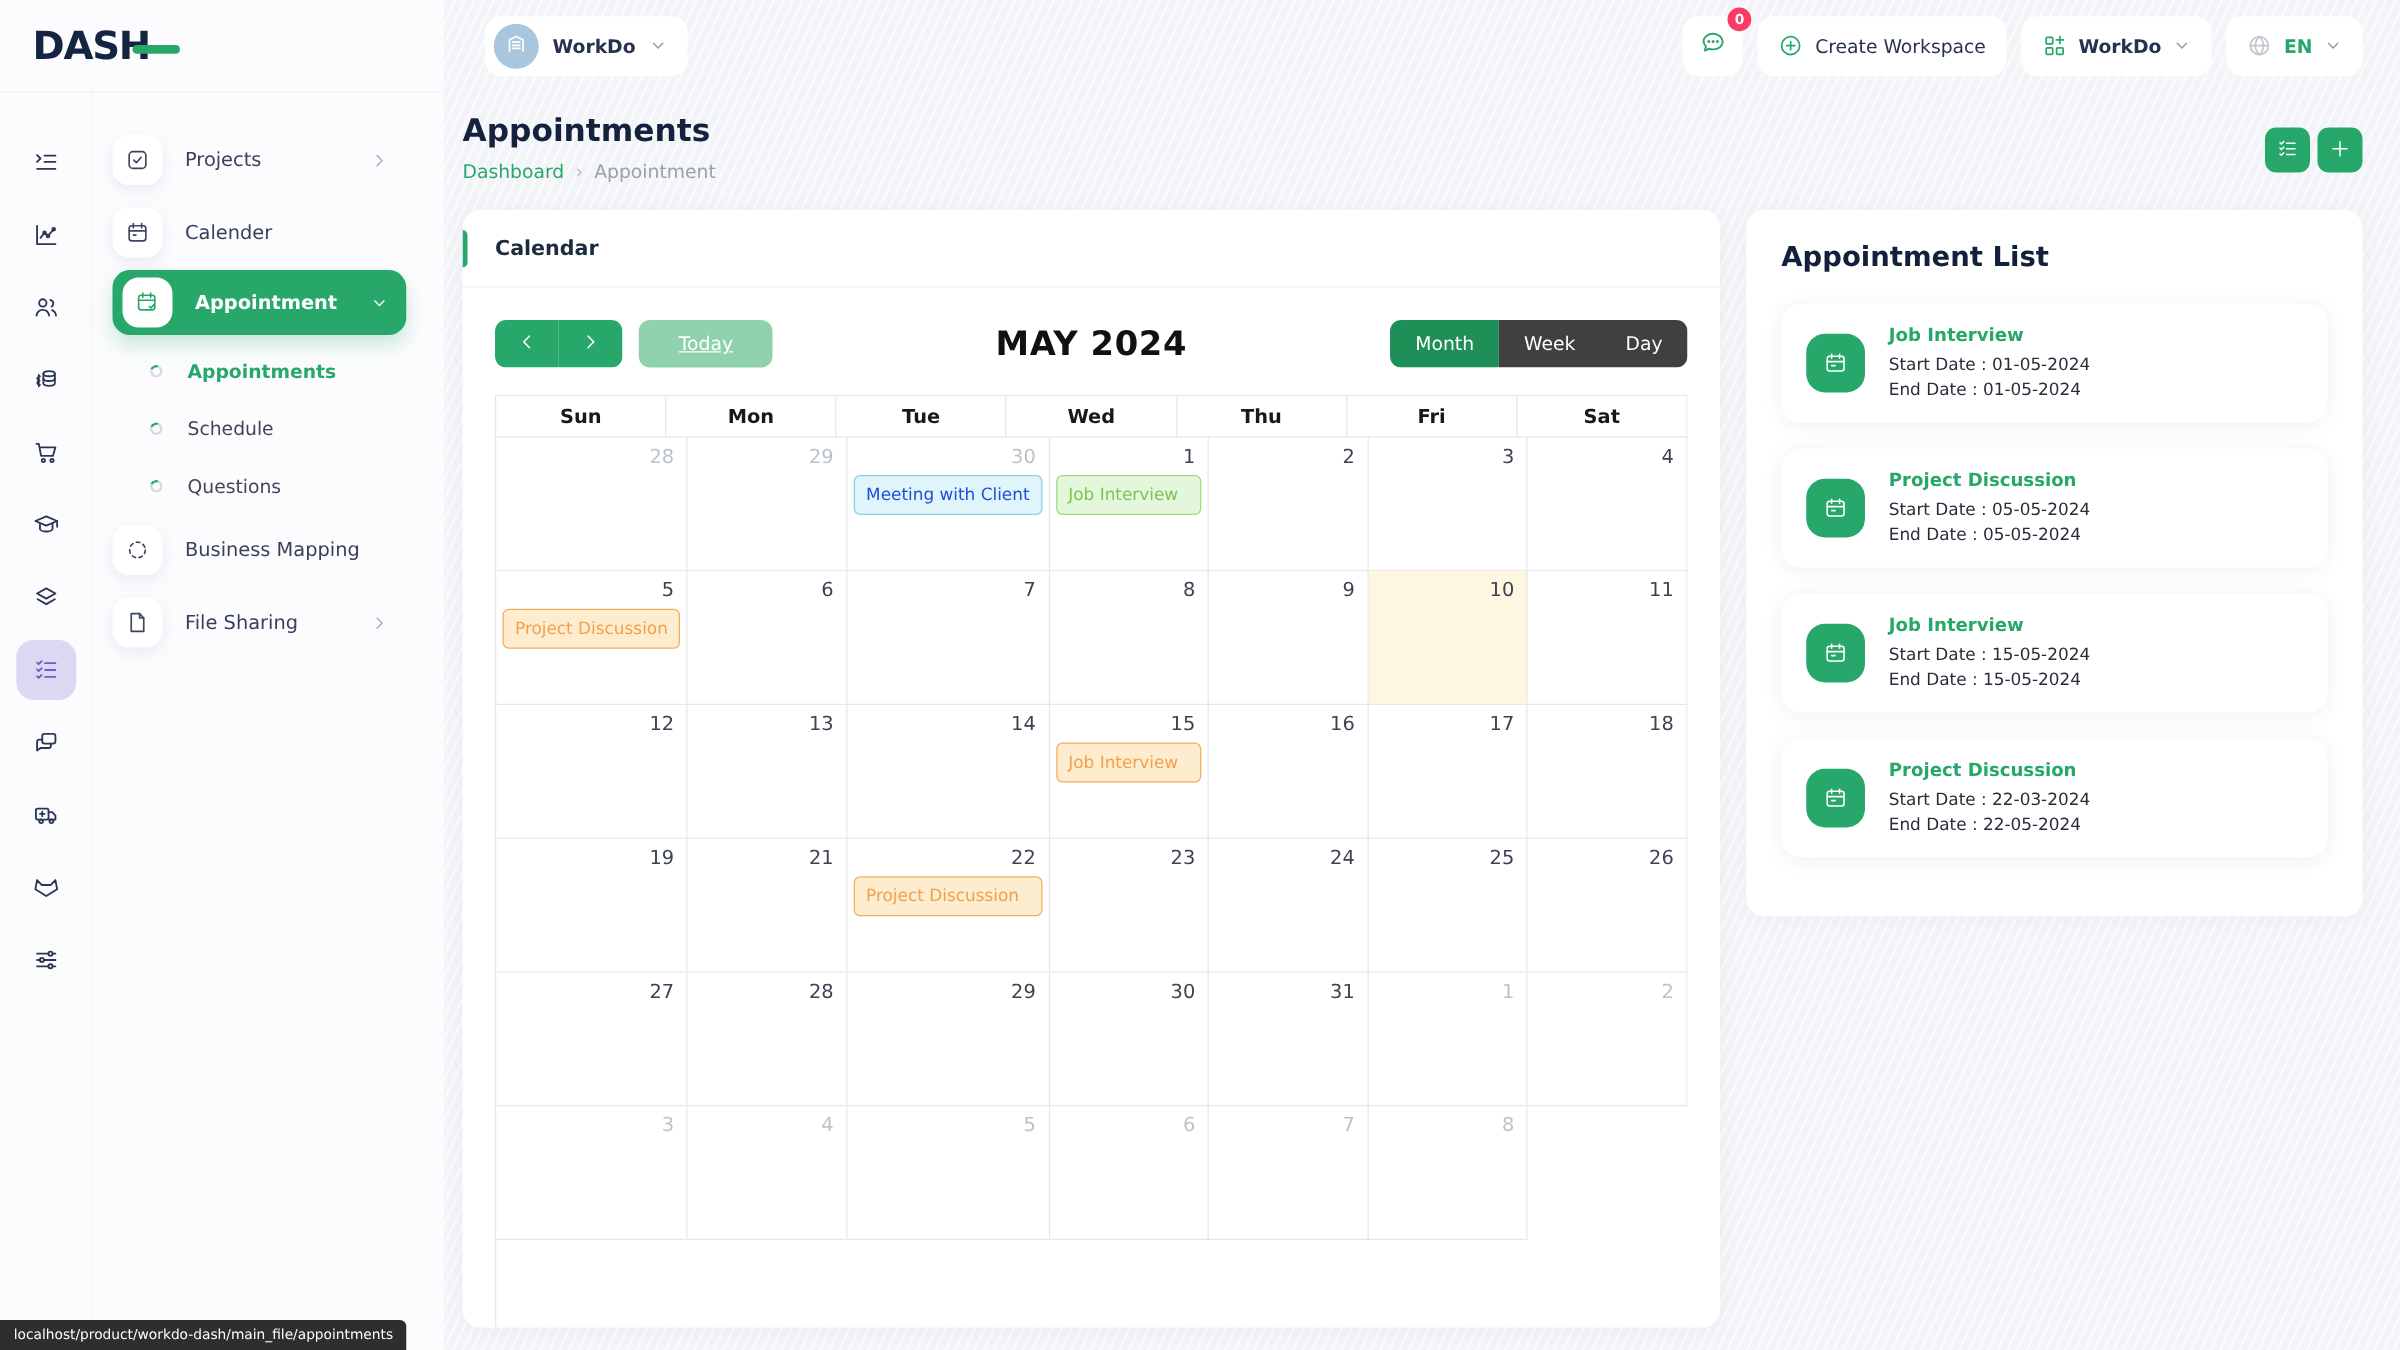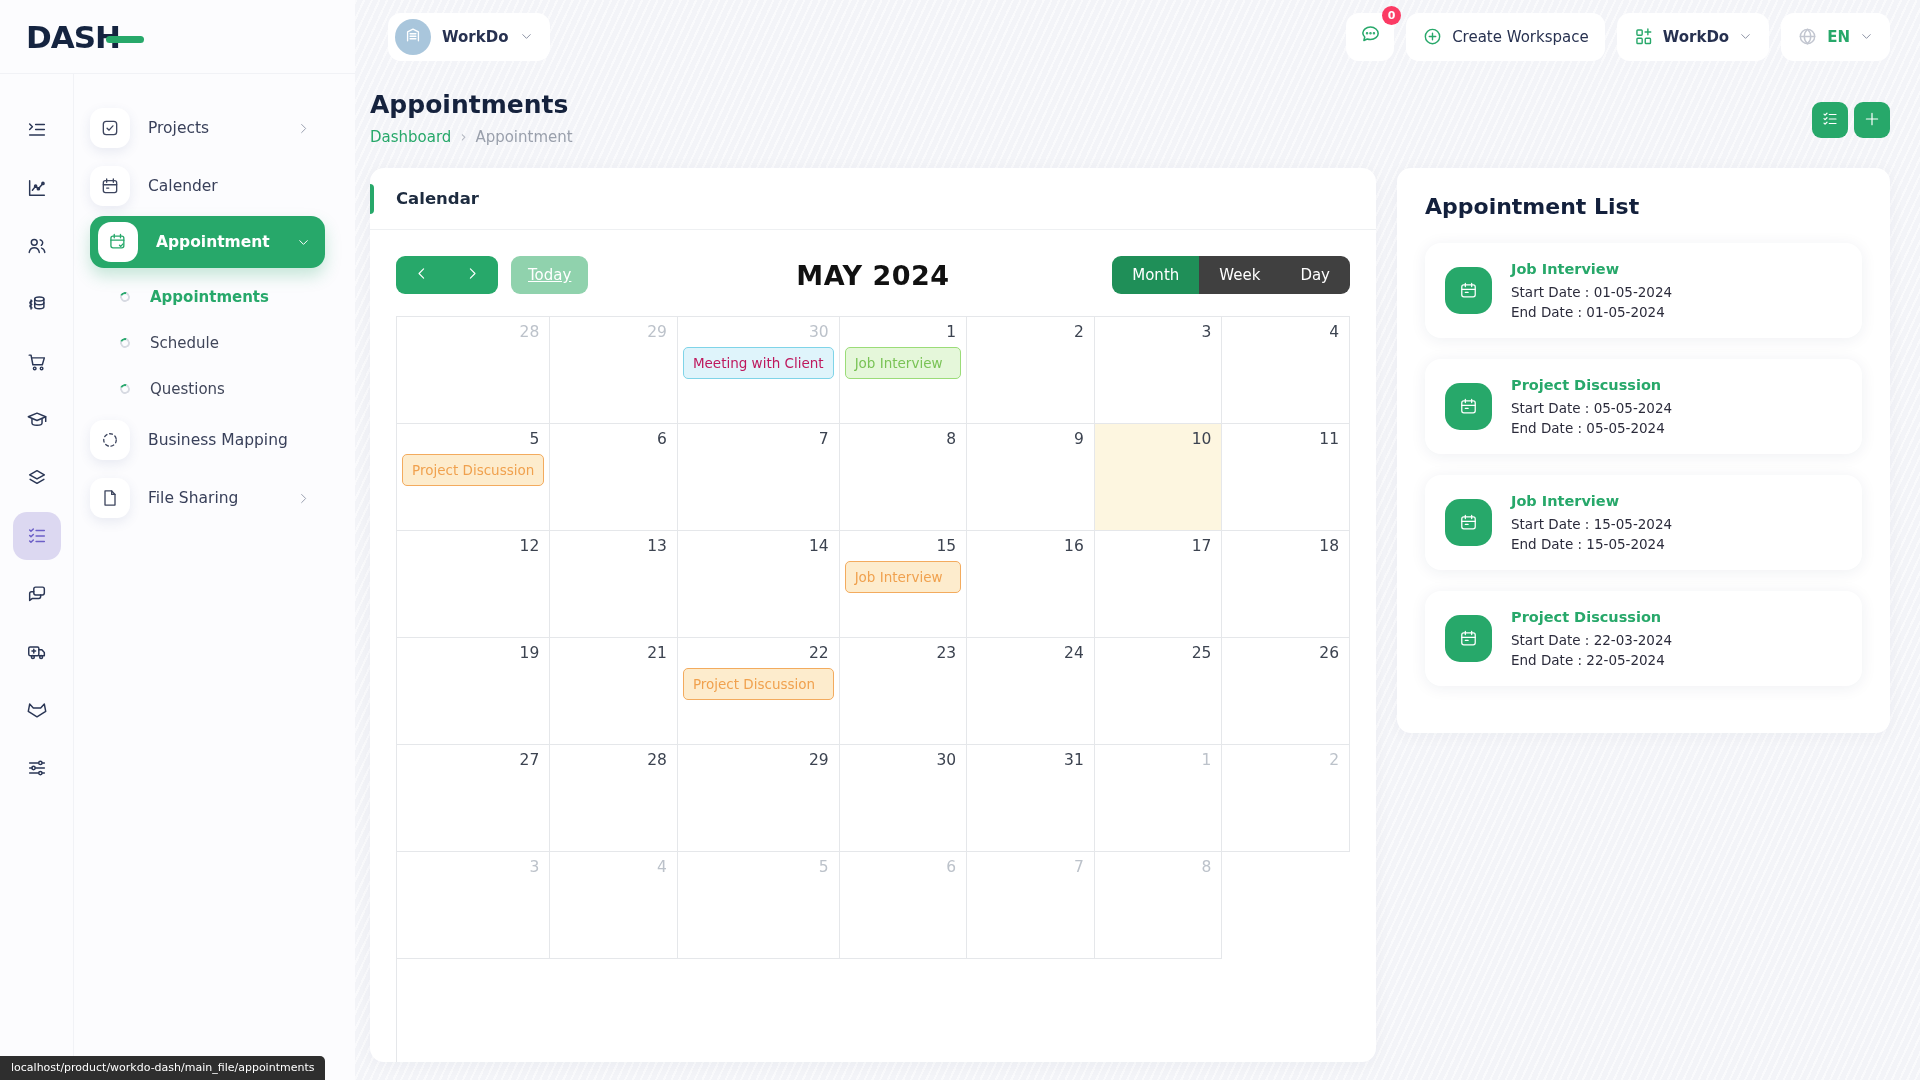--- a/index.html
+++ b/index.html
@@ -70,21 +70,21 @@
 
   
   .cal-card { flex:1; height:100%; background:#fff; border-radius:14px; box-shadow:0 2px 18px rgba(25,39,80,.04);
     display:flex; flex-direction:column; overflow:hidden; min-width:0; }
   .card-head { position:relative; padding:21px 26px; border-bottom:1px solid #eef0f2; }
   .accent { position:absolute; left:0; top:16px; width:4px; height:30px; background:#27a86a; border-radius:0 4px 4px 0; }
   .card-head h3 { font-size:16.5px; font-weight:600; color:#1d2b3f; }
   .cal-toolbar { position:relative; display:flex; align-items:center; padding:26px 26px 22px; }
   .nav-group { display:flex; border-radius:9px; overflow:hidden; }
   .nav-group button { width:51px; height:38px; border:none; background:#27a86a; color:#fff; cursor:pointer; display:flex; align-items:center; justify-content:center; }
-  .today-btn { margin-left:13px; height:38px; padding:0 17px; border:none; border-radius:9px; background:#90d2ad; color:#fff;
+  .today-btn { margin-left:13px; height:38px; padding:0 32px; border:none; border-radius:9px; background:#90d2ad; color:#fff;
     font-family:inherit; font-size:15px; cursor:default;text-decoration:underline; }
   .cal-title { position:absolute; left:50%; transform:translateX(-50%); font-size:27px; font-weight:800; color:#111; letter-spacing:.5px; }
   .view-group { margin-left:auto; display:flex; border-radius:9px; overflow:hidden; }
   .view-btn { height:38px; padding:0 20px; border:none; background:#404040; color:#fff; font-family:inherit; font-size:15px; cursor:pointer; }
   .view-btn.active { background:#1f8f58; }
   .cal-grid-wrap { flex:1; min-height:0; margin:0 26px; overflow:hidden; border-left:1px solid #e5e7ea; border-top:1px solid #e5e7ea; }
   .cal-dow { display:grid; grid-template-columns:repeat(7,1fr); }
   .dow-cell { border-right:1px solid #e5e7ea; border-bottom:1px solid #e5e7ea; text-align:center; padding:7px 4px;
     font-size:15.5px; font-weight:700; color:#16191f; }
   .cal-grid { display:grid; grid-template-columns:repeat(7,1fr); grid-auto-rows:107px; }
@@ -431,30 +431,39 @@
             </div>
             <button class="today-btn">Today</button>
             <h2 class="cal-title">MAY 2024</h2>
             <div class="view-group" id="views">
                 <button class="view-btn active">Month</button>
                 <button class="view-btn">Week</button>
                 <button class="view-btn">Day</button>
               </div>
           </div>
           <div class="cal-grid-wrap">
+            <div class="cal-dow" id="dow">
+                <div class="dow-cell">Sun</div>
+                <div class="dow-cell">Mon</div>
+                <div class="dow-cell">Tue</div>
+                <div class="dow-cell">Wed</div>
+                <div class="dow-cell">Thu</div>
+                <div class="dow-cell">Fri</div>
+                <div class="dow-cell">Sat</div>
+              </div>
             <div class="cal-grid" id="grid">
                 <div class="cell muted">
     <span class="daynum">28</span>
                 </div>
                 <div class="cell muted">
     <span class="daynum">29</span>
                 </div>
                 <div class="cell muted">
     <span class="daynum">30</span>
-                  <div class="event" style="background:#dff4fb;border-color:#7fd4e8;color:#be185d">Meeting with Client</div>
+                  <div class="event" style="background:#dff4fb;border-color:#7fd4e8;color:#1d4ed8">Meeting with Client</div>
                 </div>
                 <div class="cell">
     <span class="daynum">1</span>
                   <div class="event" style="background:#e5f7da;border-color:#9bdc78;color:#7ac356">Job Interview</div>
                 </div>
                 <div class="cell">
     <span class="daynum">2</span>
                 </div>
                 <div class="cell">
     <span class="daynum">3</span>

